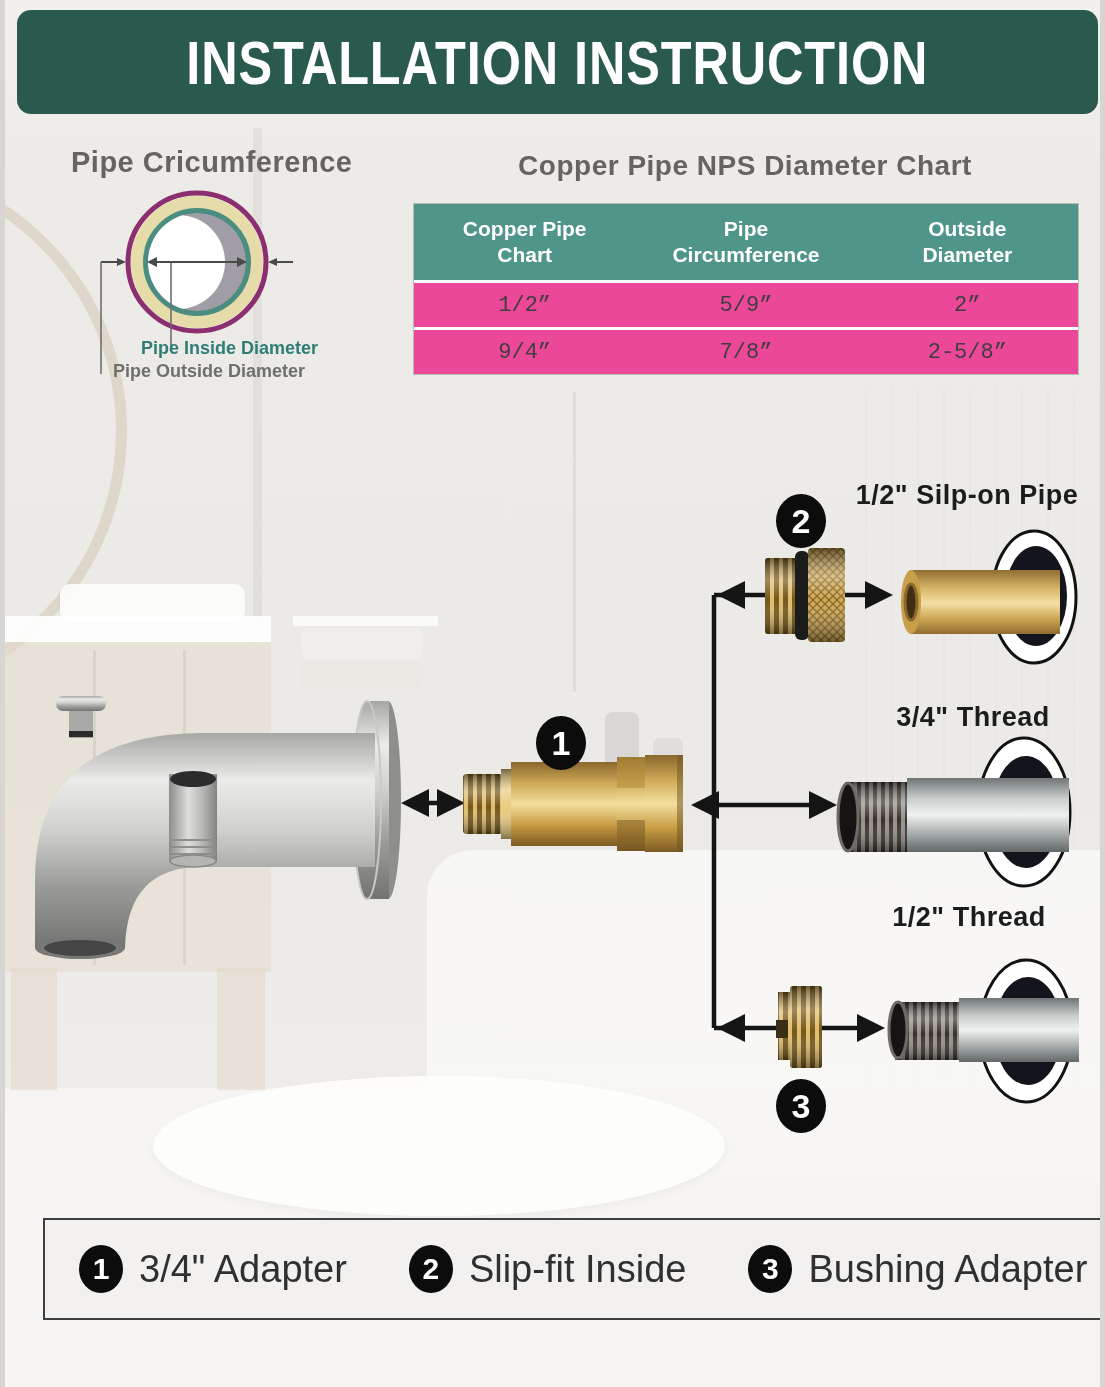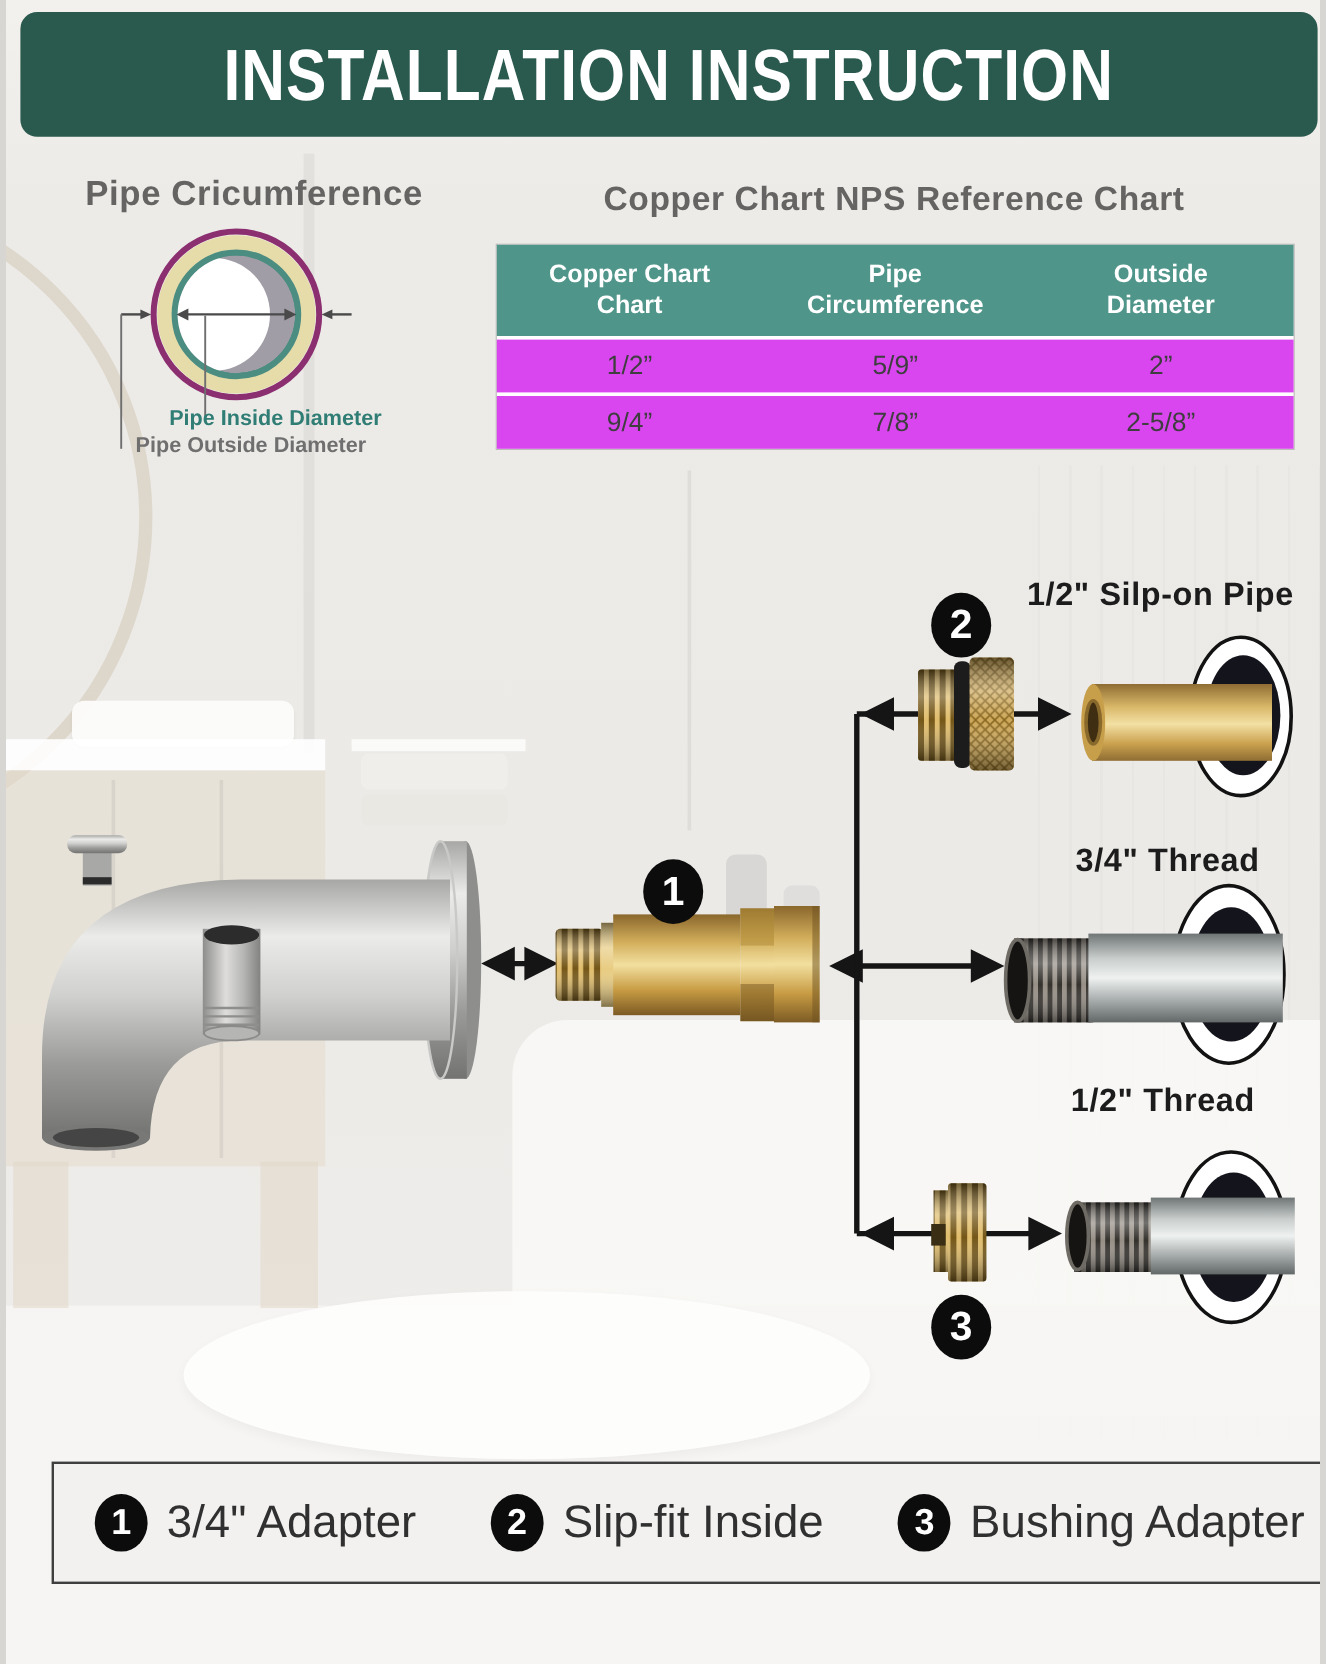--- a/index.html
+++ b/index.html
@@ -40,21 +40,21 @@
   .pc-title{left:66px;top:146px;font-size:29px;font-weight:bold;color:#666463;letter-spacing:.5px;}
   .pc-inside{left:136px;top:338px;font-size:18px;font-weight:bold;color:#2f7d74;}
   .pc-outside{left:108px;top:361px;font-size:18px;font-weight:bold;color:#6f6f6f;}
 
   
   .chart-title{left:408px;top:150px;width:664px;text-align:center;font-size:28px;font-weight:bold;color:#666463;letter-spacing:.5px;}
   .npstable{left:408px;top:203px;width:664px;border:1px solid #bdbbb8;background:#fff;}
   .npstable .thead{display:grid;grid-template-columns:1fr 1fr 1fr;background:#4f958a;height:76px;align-items:center;}
   .npstable .th{color:#ffffff;font-weight:bold;font-size:21px;text-align:center;line-height:1.25;}
   .npstable .th span{display:block;}
-  .npstable .trow{display:grid;grid-template-columns:1fr 1fr 1fr;background:#d946ef;height:44px;align-items:center;margin-top:3px;}
+  .npstable .trow{display:grid;grid-template-columns:1fr 1fr 1fr;background:#ec4899;height:44px;align-items:center;margin-top:3px;font-family:Liberation Mono, monospace;}
   .npstable .td{text-align:center;font-size:22px;color:#3e3e3e;}
 
   
   .branch-label{font-size:27px;font-weight:bold;color:#1c1c1c;white-space:nowrap;transform:translateX(-50%);letter-spacing:.5px;}
   .badge{background:#0c0c0c;border-radius:50%;display:flex;align-items:center;justify-content:center;
          color:#fff;font-weight:bold;}
   .badge-diagram{width:50px;height:54px;font-size:34px;}
 
   
   .legend{left:38px;top:1218px;width:1026px;height:98px;background:#f2f1ef;border:2px solid #3f3f3f;
@@ -274,26 +274,26 @@
       <rect x="890" y="1002" width="68" height="58" fill="url(#cylShade)"></rect>
       <rect x="954" y="998" width="120" height="64" fill="url(#steelV)"></rect>
       <ellipse cx="893" cy="1030" rx="9" ry="28" fill="#151412" stroke="#6e6a64" stroke-width="3"></ellipse>
     </g>
   </svg>
 
   <div class="abs pc-title">Pipe Cricumference</div>
   <div class="abs pc-inside">Pipe Inside Diameter</div>
   <div class="abs pc-outside">Pipe Outside Diameter</div>
 
-  <div class="abs chart-title">Copper Chart NPS Reference Chart</div>
+  <div class="abs chart-title">Copper Pipe NPS Diameter Chart</div>
 
   <div class="abs npstable">
     <div class="thead">
       <div class="th">
-        <span>Copper Chart</span>
+        <span>Copper Pipe</span>
         <span>Chart</span>
       </div>
       <div class="th">
         <span>Pipe</span>
         <span>Circumference</span>
       </div>
       <div class="th">
         <span>Outside</span>
         <span>Diameter</span>
       </div>

